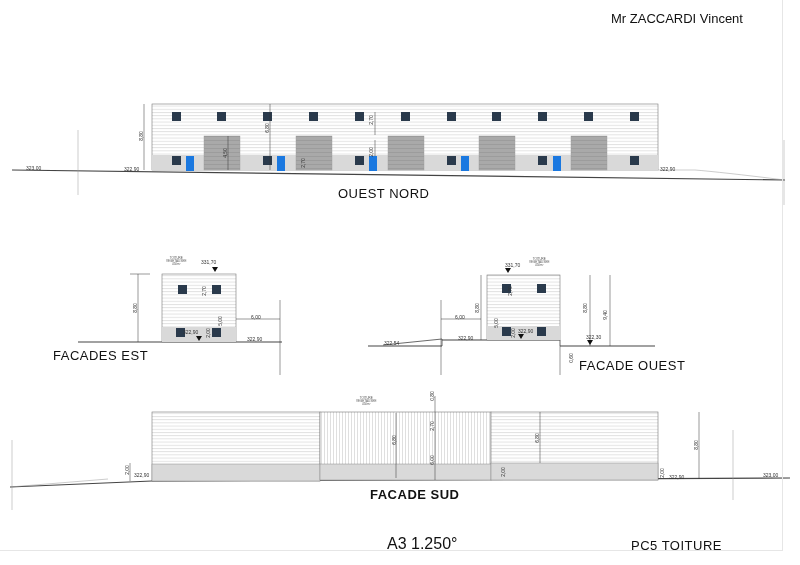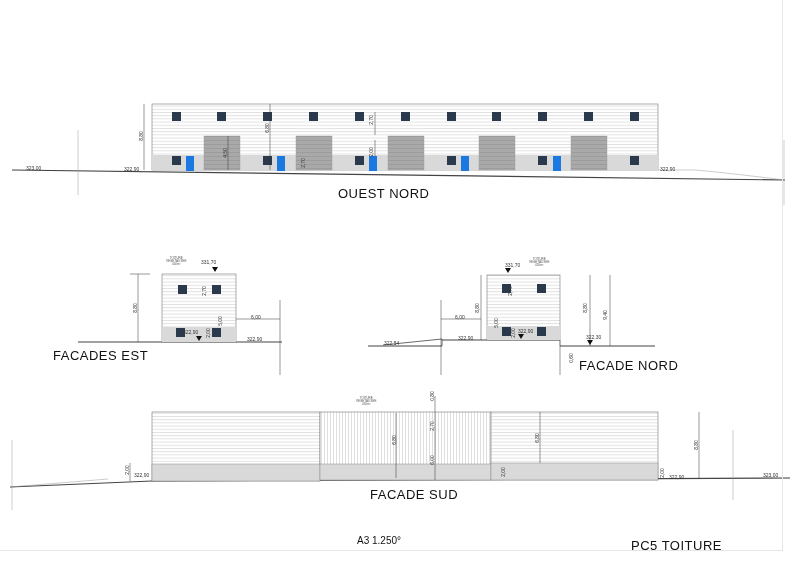--- a/index.html
+++ b/index.html
@@ -1,32 +1,33 @@
 <!DOCTYPE html>
 <html><head>
 <meta charset="utf-8">
 <style>
   html,body{margin:0;padding:0;background:#fff;}
   body{width:800px;height:565px;position:relative;overflow:hidden;font-family:"Liberation Sans",sans-serif;color:#111;}
   .sheet{position:absolute;left:0;top:0;width:800px;height:565px;}
   .t{position:absolute;white-space:nowrap;}
   .title-h{font-size:13px;}
   .label-lg{font-size:13px;letter-spacing:0.5px;}
-  .label-xl{font-size:10px;}
+  .label-xl{font-size:16px;margin-left:30px;}
   .dim{font-size:5px;color:#333;}
   .tiny{font-size:3px;color:#555;line-height:3px;text-align:center;}
   .right-border{position:absolute;left:782px;top:0;width:1px;height:550px;background:#e6e6e6;}
   .bottom-border{position:absolute;left:0;top:550px;width:783px;height:1px;background:#e6e6e6;}
   svg{position:absolute;left:0;top:0;}
 </style>
 </head>
 <body>
 
 <div class="sheet">
 
+  <div class="t title-h" style="left:611px;top:11px;">Mr  ZACCARDI  Vincent</div>
 
   <svg width="800" height="565">
     <defs>
       <pattern id="hlines" width="4" height="3.2" patternUnits="userSpaceOnUse">
         <rect width="4" height="3.2" fill="#fff"></rect>
         <line x1="0" y1="0.5" x2="4" y2="0.5" stroke="#c9c9c9" stroke-width="0.6"></line>
       </pattern>
       <pattern id="vlines" width="3" height="4" patternUnits="userSpaceOnUse">
         <rect width="3" height="4" fill="#fff"></rect>
         <line x1="0.5" y1="0" x2="0.5" y2="4" stroke="#c9c9c9" stroke-width="0.6"></line>
@@ -176,41 +177,41 @@
   </div>
   <div class="t dim" style="left:201px;top:259px;">331,70</div>
   <div class="t dim" style="left:183px;top:329px;">322,90</div>
   <div class="t dim" style="left:247px;top:336px;">322,90</div>
   <div class="t dim" style="left:130px;top:305px;transform:rotate(-90deg);">8,80</div>
   <div class="t dim" style="left:199px;top:288px;transform:rotate(-90deg);">2,70</div>
   <div class="t dim" style="left:215px;top:318px;transform:rotate(-90deg);">5,00</div>
   <div class="t dim" style="left:203px;top:330px;transform:rotate(-90deg);">2,00</div>
   <div class="t dim" style="left:251px;top:314px;">6,00</div>
 
-  <div class="t label-lg" style="left:579px;top:358px;">FACADE  NORD</div>
+  <div class="t label-lg" style="left:579px;top:358px;">FACADE  OUEST</div>
   <div class="tiny t" style="left:529px;top:258px;">
     <div>TOITURE</div>
     <div>VEGETALISEE</div>
     <div>450m²</div>
   </div>
   <div class="t dim" style="left:505px;top:262px;">331,70</div>
   <div class="t dim" style="left:518px;top:328px;">322,90</div>
   <div class="t dim" style="left:384px;top:340px;">322,54</div>
   <div class="t dim" style="left:458px;top:335px;">322,90</div>
   <div class="t dim" style="left:586px;top:334px;">322,30</div>
   <div class="t dim" style="left:472px;top:305px;transform:rotate(-90deg);">8,80</div>
   <div class="t dim" style="left:580px;top:305px;transform:rotate(-90deg);">8,80</div>
   <div class="t dim" style="left:600px;top:312px;transform:rotate(-90deg);">9,40</div>
   <div class="t dim" style="left:505px;top:288px;transform:rotate(-90deg);">2,70</div>
   <div class="t dim" style="left:491px;top:320px;transform:rotate(-90deg);">5,00</div>
   <div class="t dim" style="left:508px;top:330px;transform:rotate(-90deg);">2,00</div>
   <div class="t dim" style="left:455px;top:314px;">6,00</div>
   <div class="t dim" style="left:566px;top:355px;transform:rotate(-90deg);">0,60</div>
 
-  <div class="t label-lg" style="left:370px;top:487px;">FACADE  SUD</div>
+  <div class="t label-lg" style="left:370px;top:487px;font-weight:bold;">FACADE  SUD</div>
   <div class="tiny t" style="left:356px;top:397px;">
     <div>TOITURE</div>
     <div>VEGETALISEE</div>
     <div>450m²</div>
   </div>
   <div class="t dim" style="left:134px;top:472px;">322,90</div>
   <div class="t dim" style="left:669px;top:474px;">322,90</div>
   <div class="t dim" style="left:763px;top:472px;">323,00</div>
   <div class="t dim" style="left:122px;top:467px;transform:rotate(-90deg);">2,00</div>
   <div class="t dim" style="left:427px;top:393px;transform:rotate(-90deg);">0,80</div>

